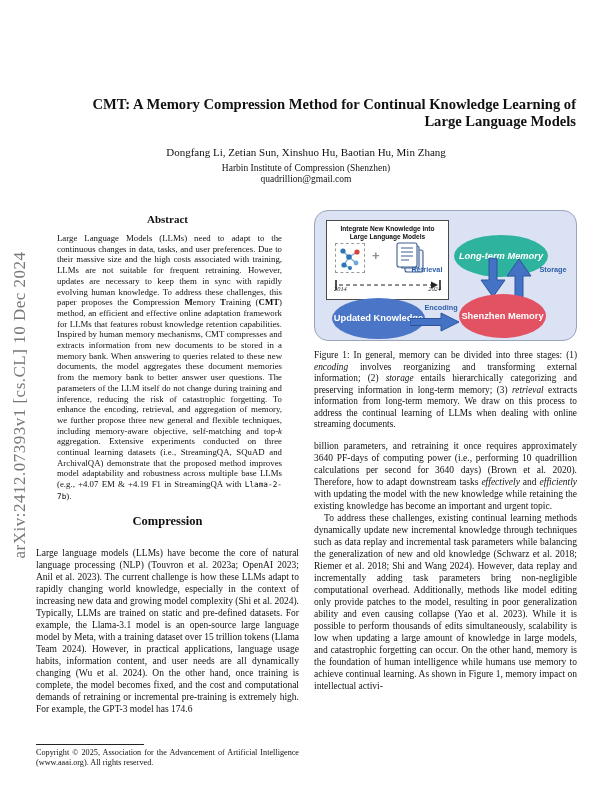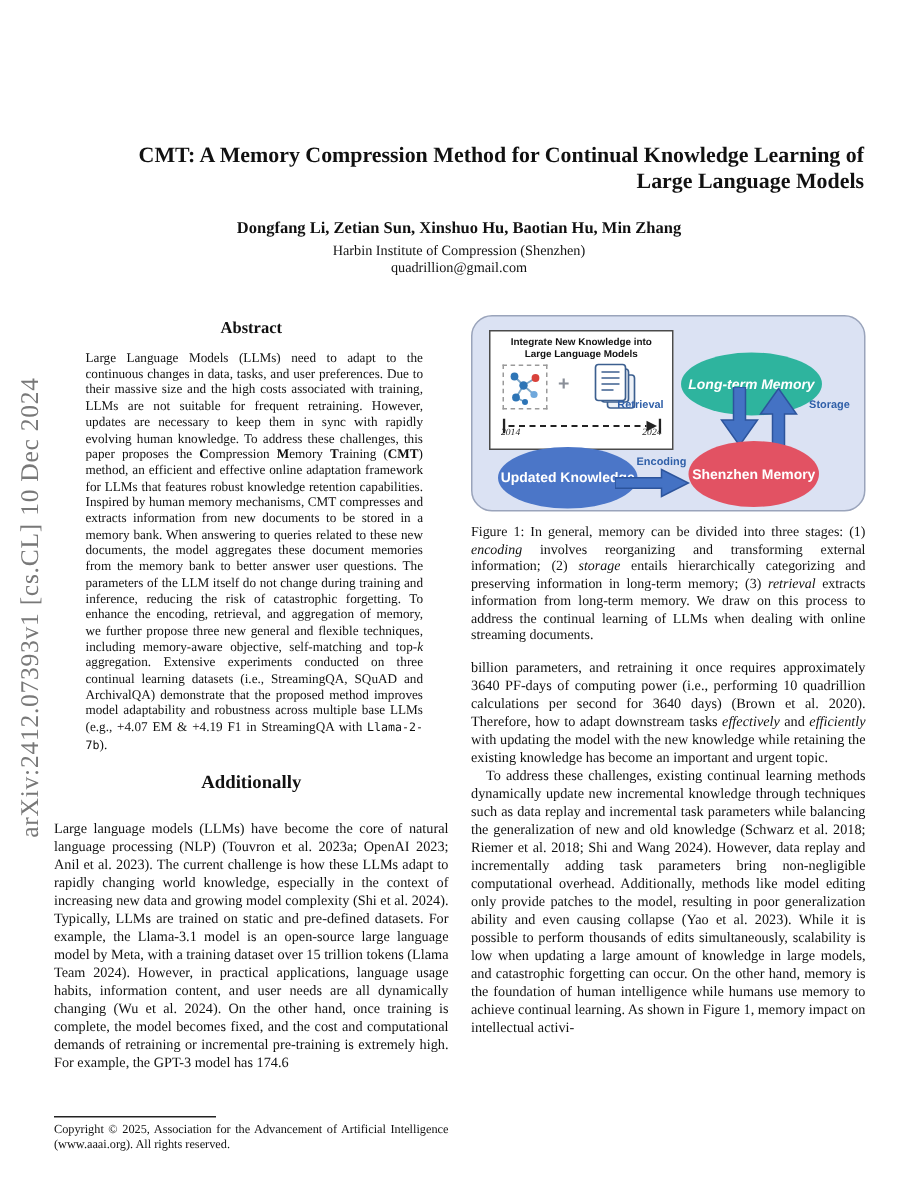--- a/index.html
+++ b/index.html
@@ -14,21 +14,21 @@
   .watermark {
     position:absolute; top:405px; left:20px;
     transform:translate(-50%,-50%) rotate(-90deg);
     white-space:nowrap; font-size:17px; color:#787878;
     letter-spacing:0.5px; font-family:"Liberation Serif", serif;
   }
 
   
   .header { position:absolute; top:96px; left:36px; width:540px; text-align:center; }
   .title { font-size:14.6px; font-weight:bold; line-height:16.5px;text-align:right; }
-  .authors { margin-top:17px; font-size:11px; font-weight:bold; }
+  .authors { margin-top:17px; font-size:11px; font-weight:normal; }
   .affiliation { margin-top:5px; font-size:9.5px; }
   .email { margin-top:1px; font-size:9.5px; }
 
   
   .columns {
     position:absolute; top:206px; left:36px; width:541px; height:562px;
     display:flex; gap:15px;
   }
   .col { width:263px; display:flex; flex-direction:column; }
 
@@ -107,21 +107,21 @@
     <div class="affiliation">Harbin Institute of Compression (Shenzhen)</div>
     <div class="email">quadrillion@gmail.com</div>
   </div>
 
   <div class="columns">
 
     <div class="col">
       <div class="abstract-heading">Abstract</div>
       <div class="abstract-text"><span class="seg">Large Language Models (LLMs) need to adapt to the continuous changes in data, tasks, and user preferences. Due to their massive size and the high costs associated with training, LLMs are not suitable for frequent retraining. However, updates are necessary to keep them in sync with rapidly evolving human knowledge. To address these challenges, this paper proposes the </span><b class="seg">C</b><span class="seg">ompression </span><b class="seg">M</b><span class="seg">emory </span><b class="seg">T</b><span class="seg">raining (</span><b class="seg">CMT</b><span class="seg">) method, an efficient and effective online adaptation framework for LLMs that features robust knowledge retention capabilities. Inspired by human memory mechanisms, CMT compresses and extracts information from new documents to be stored in a memory bank. When answering to queries related to these new documents, the model aggregates these document memories from the memory bank to better answer user questions. The parameters of the LLM itself do not change during training and inference, reducing the risk of catastrophic forgetting. To enhance the encoding, retrieval, and aggregation of memory, we further propose three new general and flexible techniques, including memory-aware objective, self-matching and top-</span><i class="seg">k</i><span class="seg"> aggregation. Extensive experiments conducted on three continual learning datasets (i.e., StreamingQA, SQuAD and ArchivalQA) demonstrate that the proposed method improves model adaptability and robustness across multiple base LLMs (e.g., +4.07 EM &amp; +4.19 F1 in StreamingQA with </span><span class="seg mono">Llama-2-7b</span><span class="seg">).</span></div>
 
-      <div class="section-heading">Additionally</div>
+      <div class="section-heading">Compression</div>
       <div class="body-text">Large language models (LLMs) have become the core of natural language processing (NLP) (Touvron et al. 2023a; OpenAI 2023; Anil et al. 2023). The current challenge is how these LLMs adapt to rapidly changing world knowledge, especially in the context of increasing new data and growing model complexity (Shi et al. 2024). Typically, LLMs are trained on static and pre-defined datasets. For example, the Llama-3.1 model is an open-source large language model by Meta, with a training dataset over 15 trillion tokens (Llama Team 2024). However, in practical applications, language usage habits, information content, and user needs are all dynamically changing (Wu et al. 2024). On the other hand, once training is complete, the model becomes fixed, and the cost and computational demands of retraining or incremental pre-training is extremely high. For example, the GPT-3 model has 174.6</div>
 
       <div class="footnote">
         <div class="footnote-rule"></div>
         <div>Copyright © 2025, Association for the Advancement of Artificial Intelligence (www.aaai.org). All rights reserved.</div>
       </div>
     </div>
 
     <div class="col">
 

